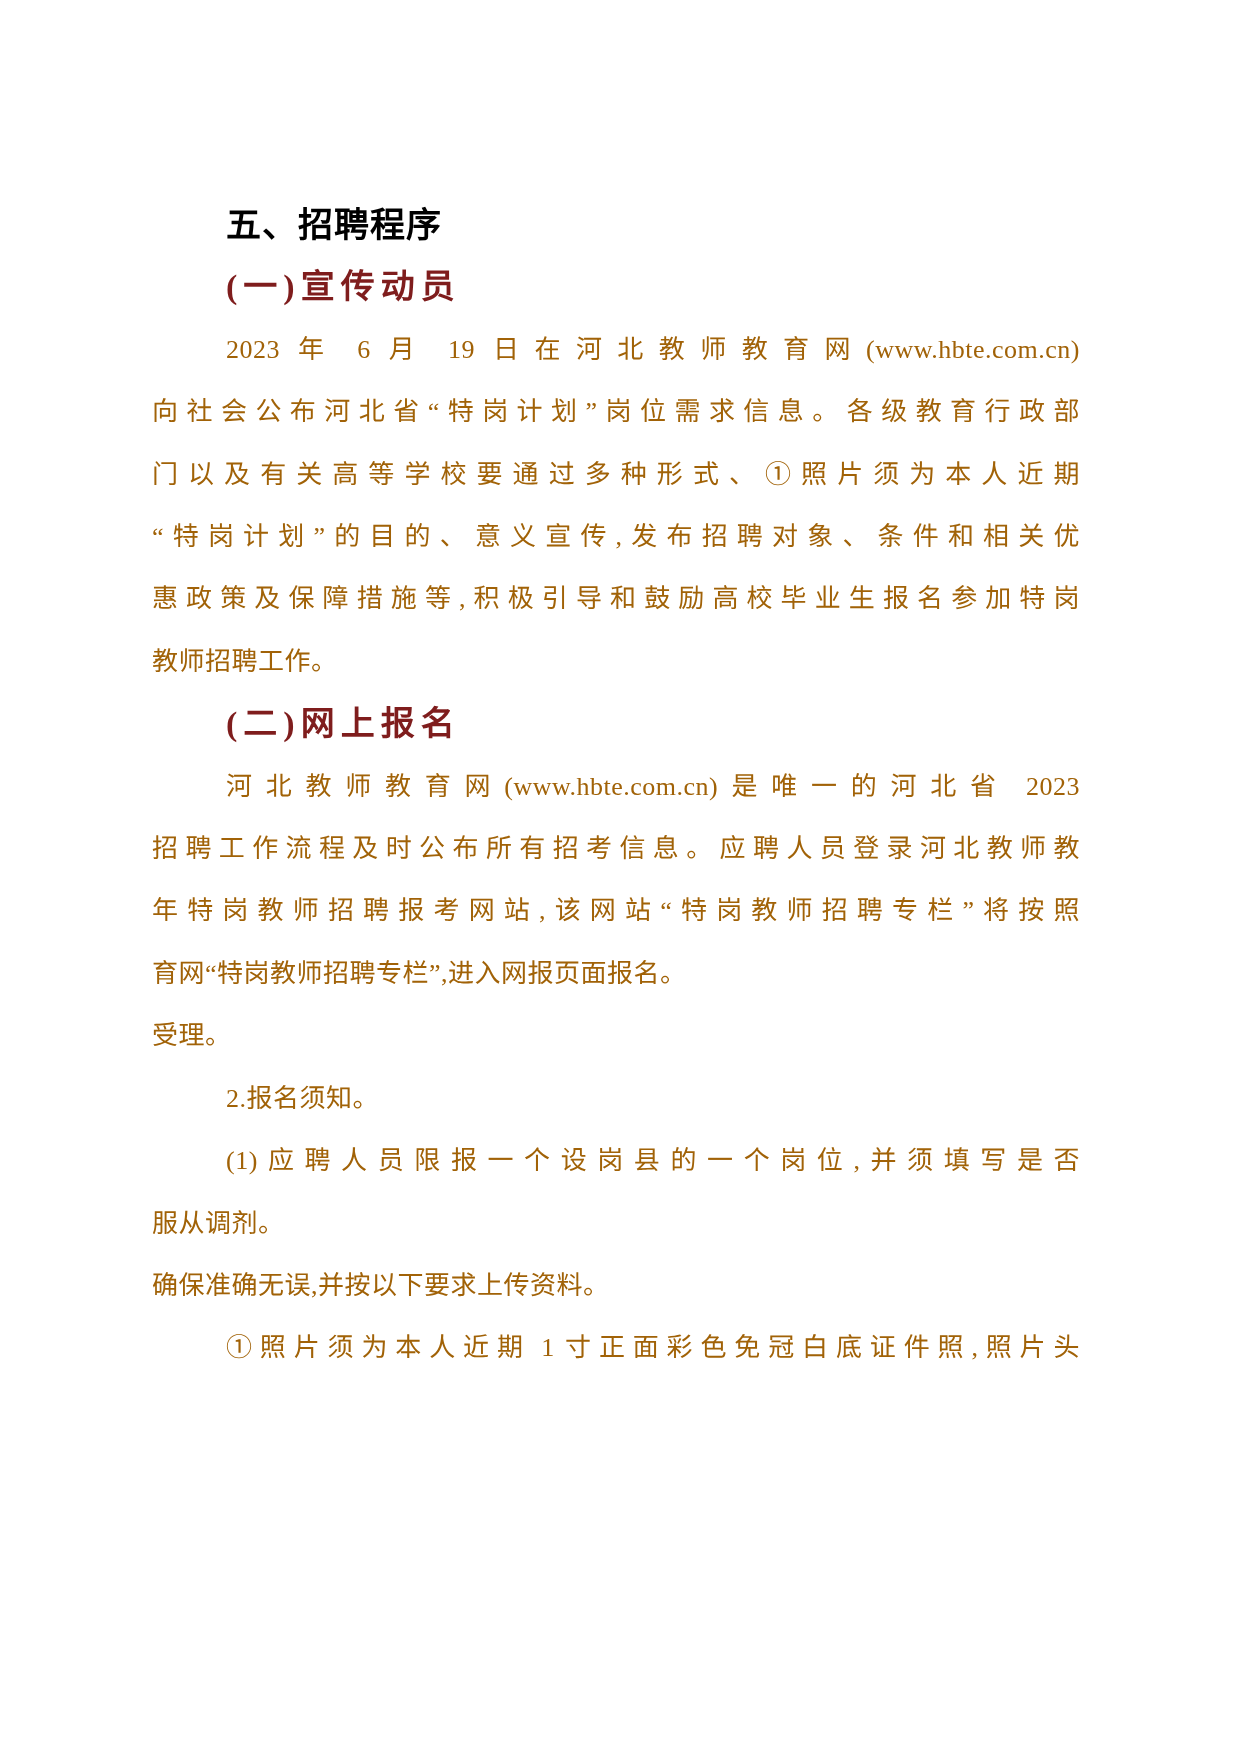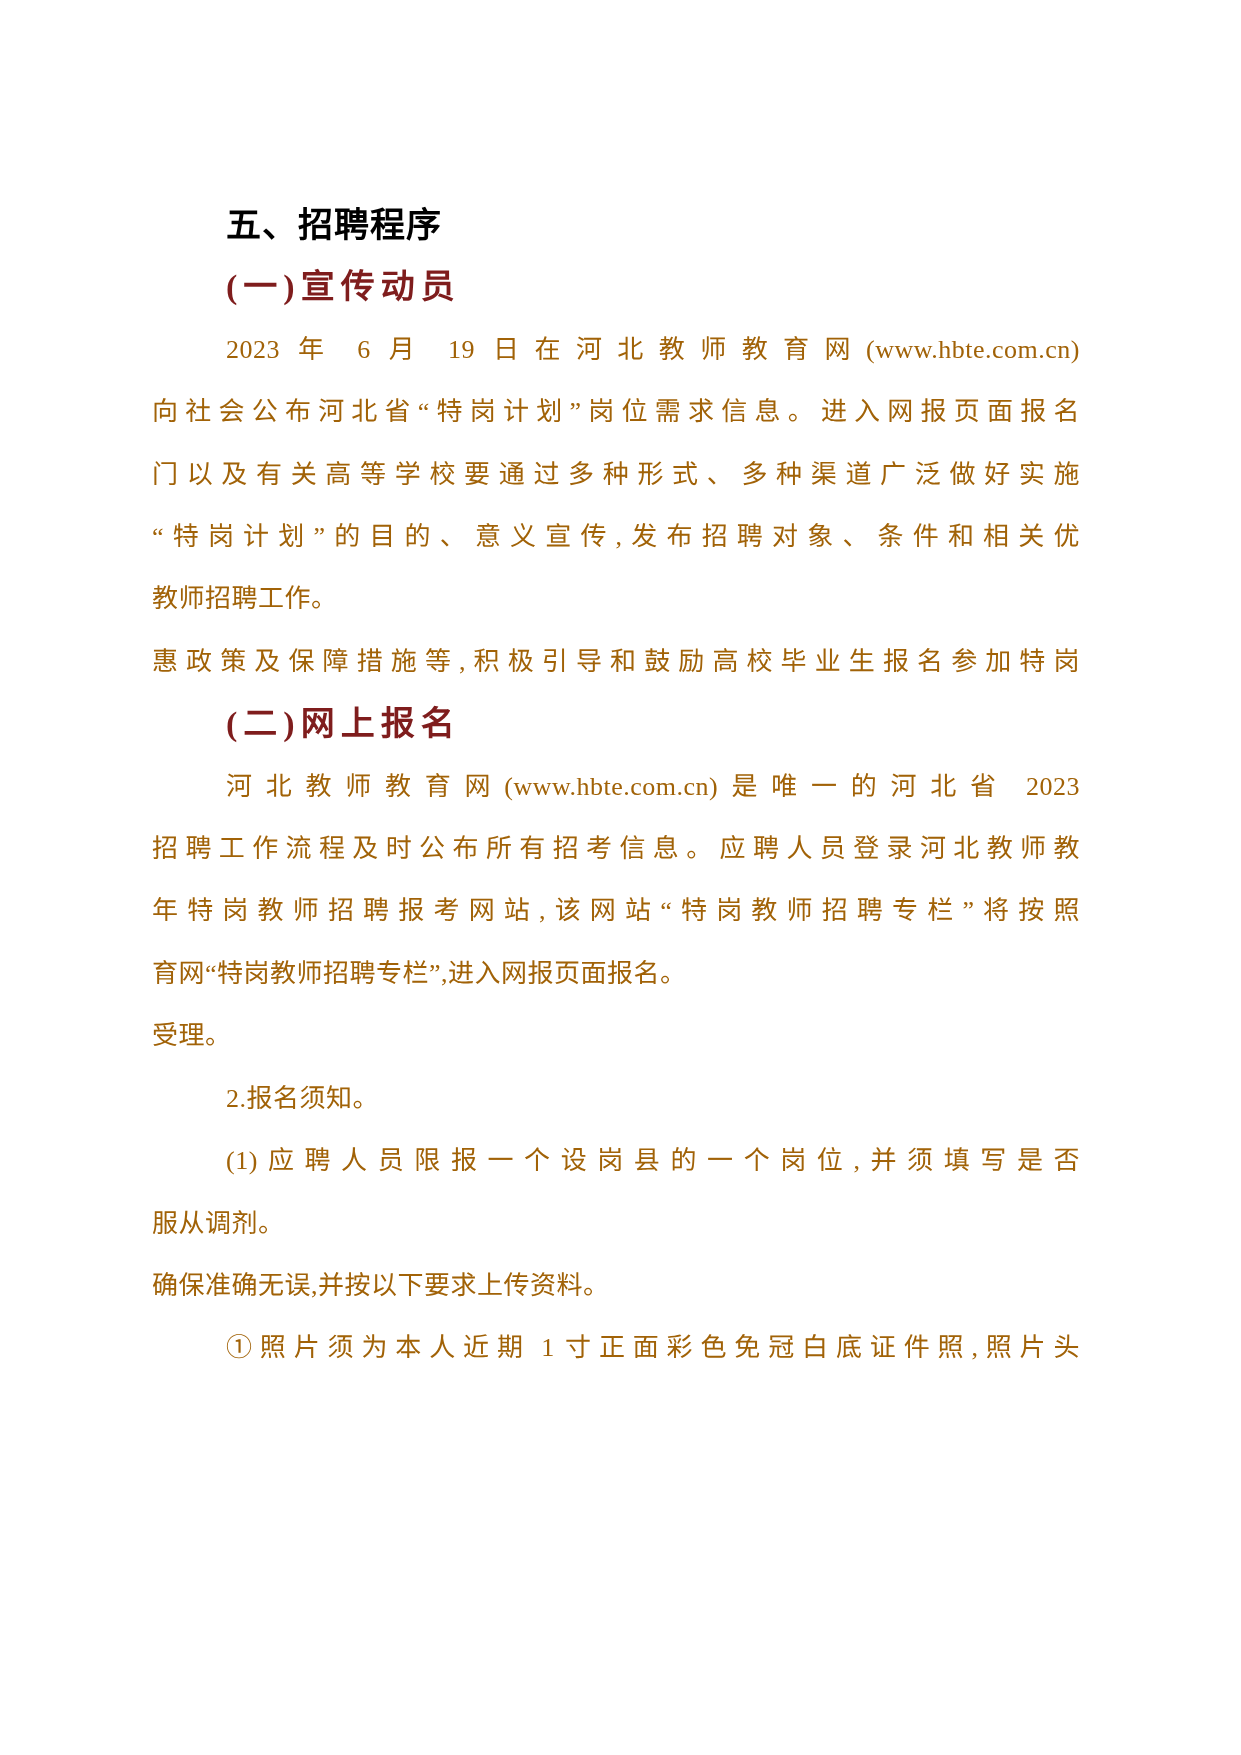--- a/index.html
+++ b/index.html
@@ -60,25 +60,25 @@
   }
 </style>
 </head>
 <body>
 
 <div class="page">
   <div class="content">
     <div class="line h1 indent">五、招聘程序</div>
     <div class="line h2 indent">(一)宣传动员</div>
     <div class="line indent justify">2023 年 6 月 19 日在河北教师教育网(www.hbte.com.cn)</div>
-    <div class="line justify">向社会公布河北省“特岗计划”岗位需求信息。进入网报页面报名</div>
-    <div class="line justify">门以及有关高等学校要通过多种形式、多种渠道广泛做好实施</div>
+    <div class="line justify">向社会公布河北省“特岗计划”岗位需求信息。各级教育行政部</div>
+    <div class="line justify">门以及有关高等学校要通过多种形式、①照片须为本人近期</div>
     <div class="line justify">“特岗计划”的目的、意义宣传,发布招聘对象、条件和相关优</div>
+    <div class="line justify">惠政策及保障措施等,积极引导和鼓励高校毕业生报名参加特岗</div>
     <div class="line">教师招聘工作。</div>
-    <div class="line justify">惠政策及保障措施等,积极引导和鼓励高校毕业生报名参加特岗</div>
     <div class="line h2 indent">(二)网上报名</div>
     <div class="line indent justify">河北教师教育网(www.hbte.com.cn)是唯一的河北省 2023</div>
     <div class="line justify">招聘工作流程及时公布所有招考信息。应聘人员登录河北教师教</div>
     <div class="line justify">年特岗教师招聘报考网站,该网站“特岗教师招聘专栏”将按照</div>
     <div class="line">育网“特岗教师招聘专栏”,进入网报页面报名。</div>
     <div class="line">受理。</div>
     <div class="line indent">2.报名须知。</div>
     <div class="line indent justify">(1)应聘人员限报一个设岗县的一个岗位,并须填写是否</div>
     <div class="line">服从调剂。</div>
     <div class="line">确保准确无误,并按以下要求上传资料。</div>

